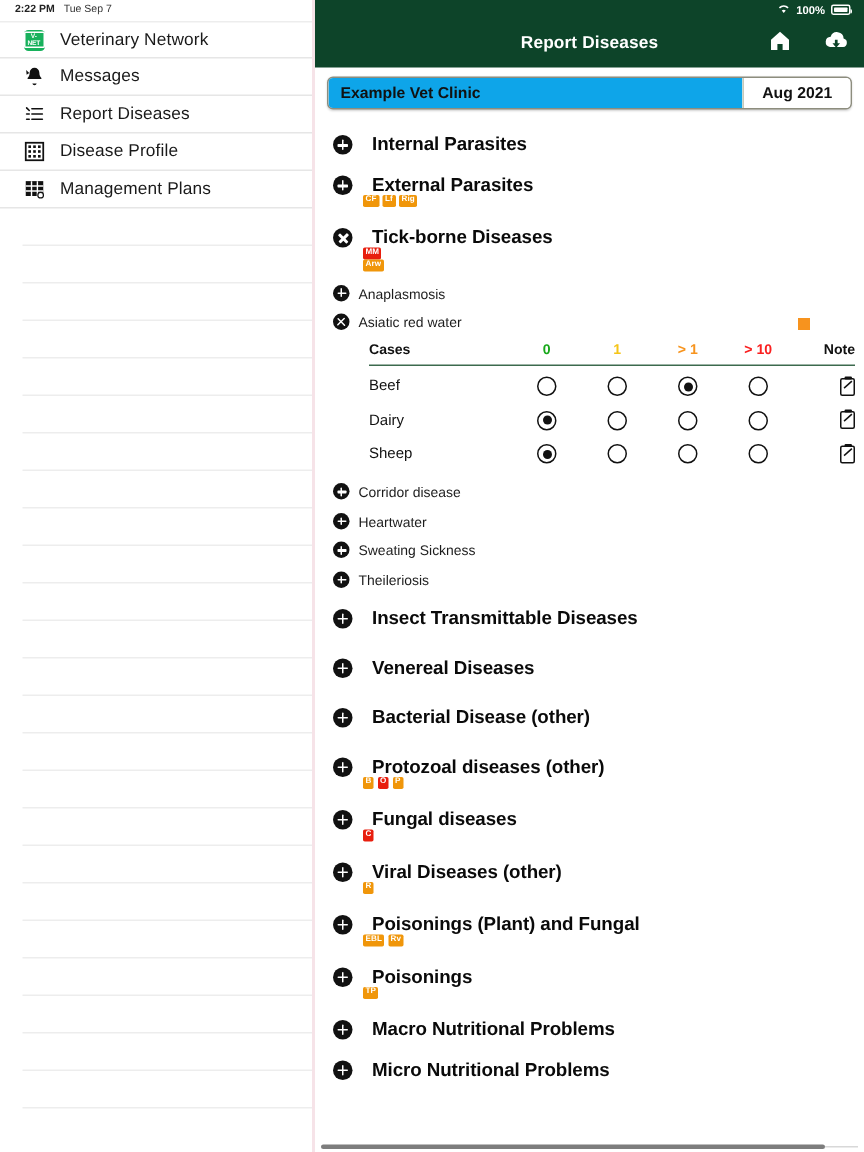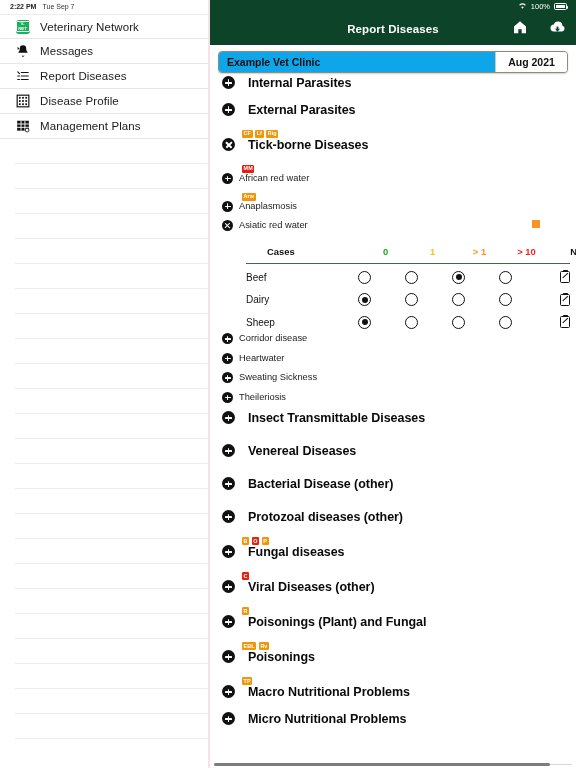--- a/index.html
+++ b/index.html
@@ -35,21 +35,21 @@
     display:flex; align-items:center; justify-content:center;
     font-size:4.4px; color:#fff; font-weight:700; letter-spacing:-.1px;
   }
   .ico-vn .inner { border:.8px solid #fff; border-radius:1px; padding:.5px 1px; line-height:1; }
 
   
   .main { width:366px; height:768px; position:relative; background:#fff; }
   .topbar { height:45px; background:#0d4429; position:relative; }
   .statusbar-right {
     height:13px; display:flex; align-items:center; justify-content:flex-end;
-    gap:4px; padding-right:9px; color:#fff; font-size:7.5px; font-weight:400;
+    gap:4px; padding-right:9px; color:#fff; font-size:7.5px; font-weight:700;
   }
   .batt { width:13px; height:6.5px; border:1px solid #fff; border-radius:1.6px; position:relative; }
   .batt::after { content:""; position:absolute; left:1px; top:1px; bottom:1px; right:1px; background:#fff; border-radius:.5px; }
   .batt::before { content:""; position:absolute; right:-2.2px; top:1.8px; width:1.2px; height:2.5px; background:#fff; border-radius:0 1px 1px 0; }
   .topbar-row { height:32px; display:flex; align-items:center; position:relative; }
   .topbar-title {
     position:absolute; left:0; right:0; text-align:center;
     color:#fff; font-size:11.5px; font-weight:600; letter-spacing:.1px;
   }
   .topbar-actions { position:absolute; right:10px; display:flex; gap:21px; align-items:center; }
@@ -65,21 +65,21 @@
     font-size:10.5px; font-weight:600; color:#111; background:#0ea5e9;
   }
   .clinic-date {
     width:72px; border-left:1px solid #c9c9b8; display:flex;
     align-items:center; justify-content:center;
     font-size:10.5px; font-weight:700; color:#111; background:#fff;
   }
 
   .content { position:absolute; top:76px; left:0; right:0; bottom:10px; overflow:hidden; }
 
-  .drow { display:flex; align-items:flex-start; padding-left:12px; position:relative; }
+  .drow { display:flex; align-items:flex-end; padding-left:12px; position:relative; }
   .disc {
     width:13px; height:13px; border-radius:50%; background:#111;
     flex:0 0 13px; position:relative; margin-right:7px;
   }
   .disc.plus::before { content:""; position:absolute; left:3px; top:6px; width:7px; height:1.6px; background:#fff; border-radius:.5px; }
   .disc.plus::after  { content:""; position:absolute; left:5.7px; top:3.3px; width:1.6px; height:6.4px; background:#fff; border-radius:.5px; }
   .disc.x::before, .disc.x::after {
     content:""; position:absolute; left:2.6px; top:5.7px; width:7.8px; height:1.5px; background:#fff; border-radius:.5px;
   }
   .disc.x::before { transform:rotate(45deg); }
@@ -105,21 +105,21 @@
   .badge.o { background:#f0960a; }
   .badge.r { background:#e81e0e; }
 
   .spacer6 { height:6px; }
 
   .flagsq { position:absolute; right:36px; width:8px; height:8px; background:#f7931e; }
 
   
   .tbl { padding-left:36px; padding-right:6px; margin-top:2px; }
   .tbl-row { display:flex; align-items:center; }
-  .th-row { height:20px;margin-left:21px; }
+  .th-row { height:20px; }
   .c-name { width:95px; flex:0 0 95px; }
   .c-opt  { width:47px; flex:0 0 47px; display:flex; justify-content:center; }
   .c-note { width:45px; flex:0 0 45px; display:flex; justify-content:flex-end; padding-right:4px;}
   .th-cases { font-size:9.4px; font-weight:700; color:#111; }
   .th-opt { font-size:9.4px; font-weight:700; }
   .th-note { font-size:9.4px; font-weight:700; color:#111; }
   .hr { height:1.4px; background:#3c6a4e; margin-left:36px; margin-right:6px; margin-top:1px; margin-bottom:2px; }
   .tr-row { height:22.5px; }
   .td-name { font-size:10px; color:#111; }
   .radio {
@@ -315,24 +315,20 @@
           <span class="badge o">Lf</span>
           <span class="badge o">Rig</span>
         </div>
         <div class="drow lvl-major">
           <span class="disc x"></span>
           <span class="dlabel">Tick-borne Diseases</span>
         </div>
         <div class="badges">
           <span class="badge r">MM</span>
         </div>
-        <div class="drow lvl-minor">
-          <span class="disc plus"></span>
-          <span class="dlabel">African red water</span>
-        </div>
         <div class="badges">
           <span class="badge o">Arw</span>
         </div>
         <div class="drow lvl-minor">
           <span class="disc plus"></span>
           <span class="dlabel">Anaplasmosis</span>
         </div>
         <div class="drow lvl-minor">
           <span class="disc x"></span>
           <span class="dlabel">Asiatic red water</span>

